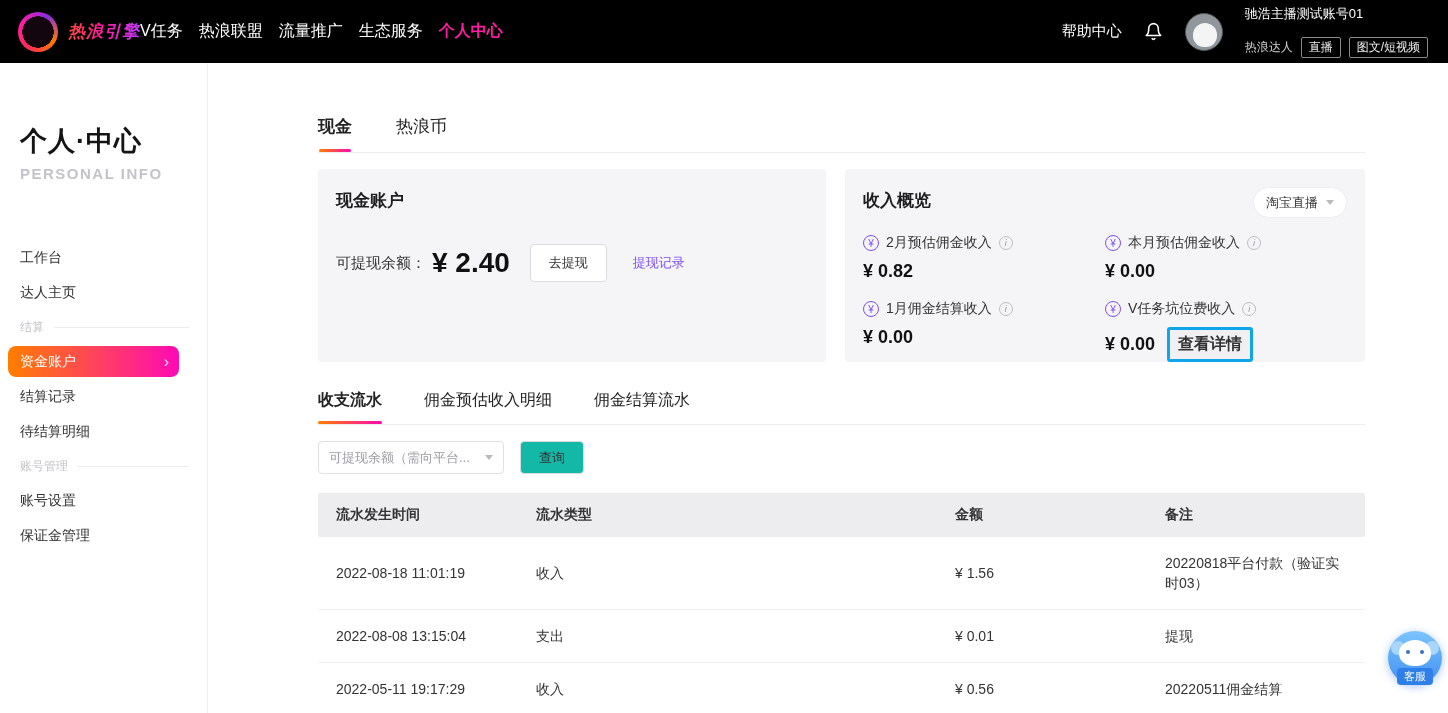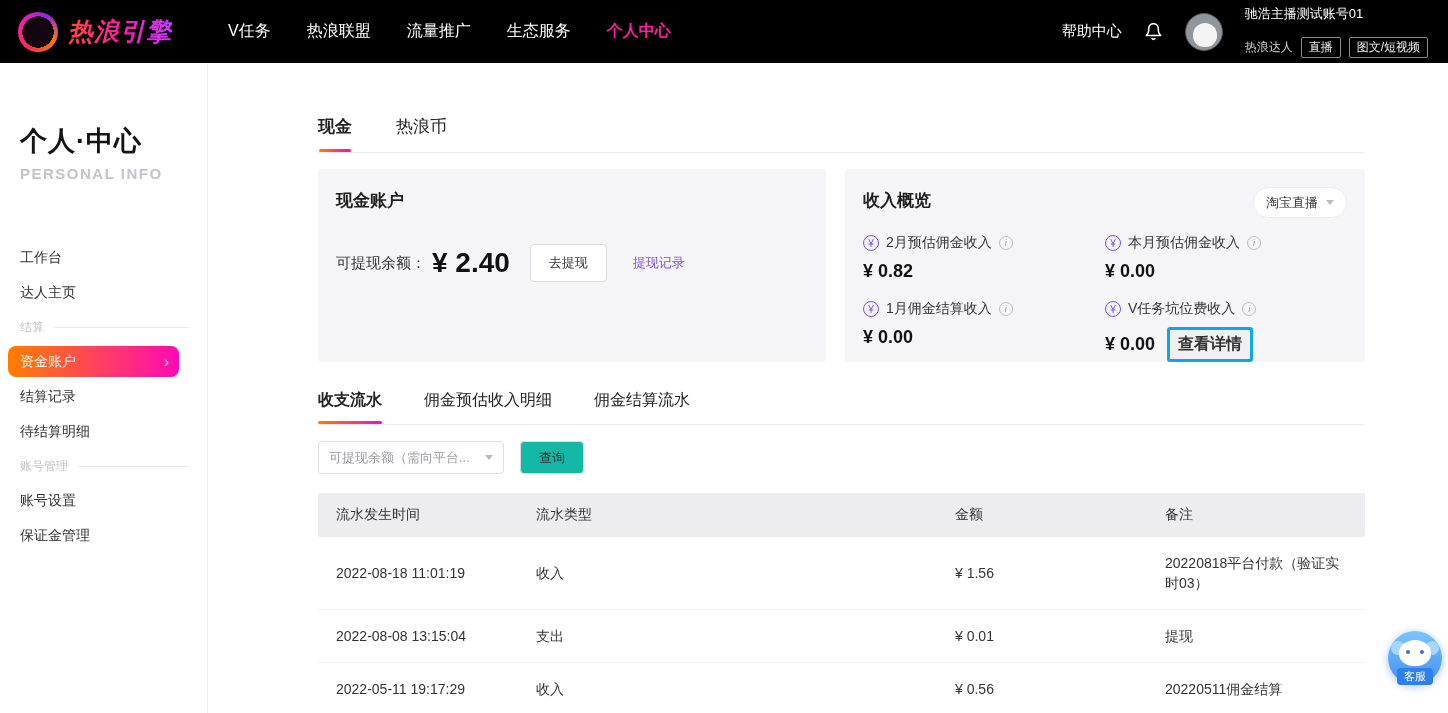--- a/index.html
+++ b/index.html
@@ -16,26 +16,26 @@
   }
   .logo { display:flex; align-items:center; gap:10px; cursor:pointer; }
   .logo-mark {
     width:40px; height:40px; border-radius:50%;
     background:
       radial-gradient(circle at 50% 50%, #14060f 0 55%, transparent 56%),
       conic-gradient(from 210deg, #ff2d55, #ff1ba6, #8a2be2, #ff7a00, #ff2d55);
     flex:0 0 auto;
   }
   .logo-text {
-    font-size:25px; font-weight:800; font-style:italic; letter-spacing:1px;
+    font-size:17px; font-weight:800; font-style:italic; letter-spacing:1px;
     background:linear-gradient(90deg,#ff4a3c,#ff1ba6,#c43cff);
     -webkit-background-clip:text; background-clip:text;
     -webkit-text-fill-color:transparent; color:#ff2f92;
   }
-  .topnav-menu { display:flex; gap:36px; margin-left:56px; }
+  .topnav-menu { display:flex; gap:16px; }
   .topnav-item { font-size:16px; color:#fff; text-decoration:none; cursor:pointer; white-space:nowrap; }
   .topnav-item.active { color:var(--nav-active,#ff1ca2); font-weight:700; }
   .topnav-right { margin-left:auto; display:flex; align-items:center; gap:22px; }
   .help-link { color:#fff; font-size:15px; text-decoration:none; cursor:pointer; }
   .bell { display:inline-flex; cursor:pointer; }
   .avatar {
     width:38px; height:38px; border-radius:50%; background:#8f969c;
     position:relative; overflow:hidden; cursor:pointer; border:1px solid #555;
   }
   .avatar::after {
@@ -131,21 +131,21 @@
     font-size:13px; color:#9a9aa2; cursor:pointer;
   }
   .query-btn {
     height:33px; padding:0 18px; background:#14b8a6; border:1px solid #dcdce0; border-radius:4px;
     font-size:13px; color:#333; cursor:pointer; font-family:inherit;
   }
   .table { margin-top:19px; }
   .t-head {
     display:grid; grid-template-columns:200px 419px 210px 1fr;
     background:#ededf0; height:44px; align-items:center; border-radius:2px;
-    font-size:14px; font-weight:400; color:#333;
+    font-size:14px; font-weight:700; color:#333;
   }
   .t-head > div { padding-left:18px; }
   .t-row {
     display:grid; grid-template-columns:200px 419px 210px 1fr;
     border-bottom:1px solid #f0f0f1; font-size:14px; color:#333;
     padding:16px 0; align-items:center;
   }
   .t-row > div { padding-left:18px; line-height:20px; }
   .t-note { padding-right:12px; }
   

